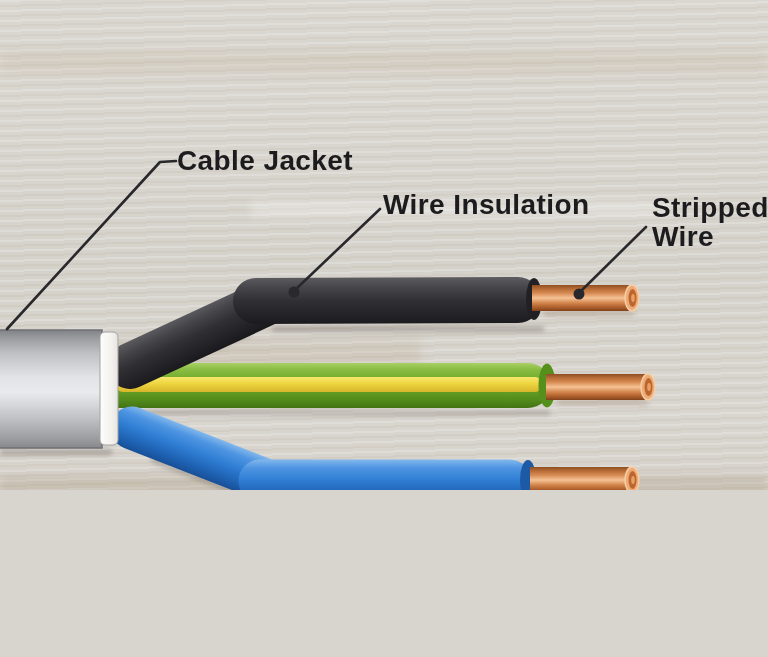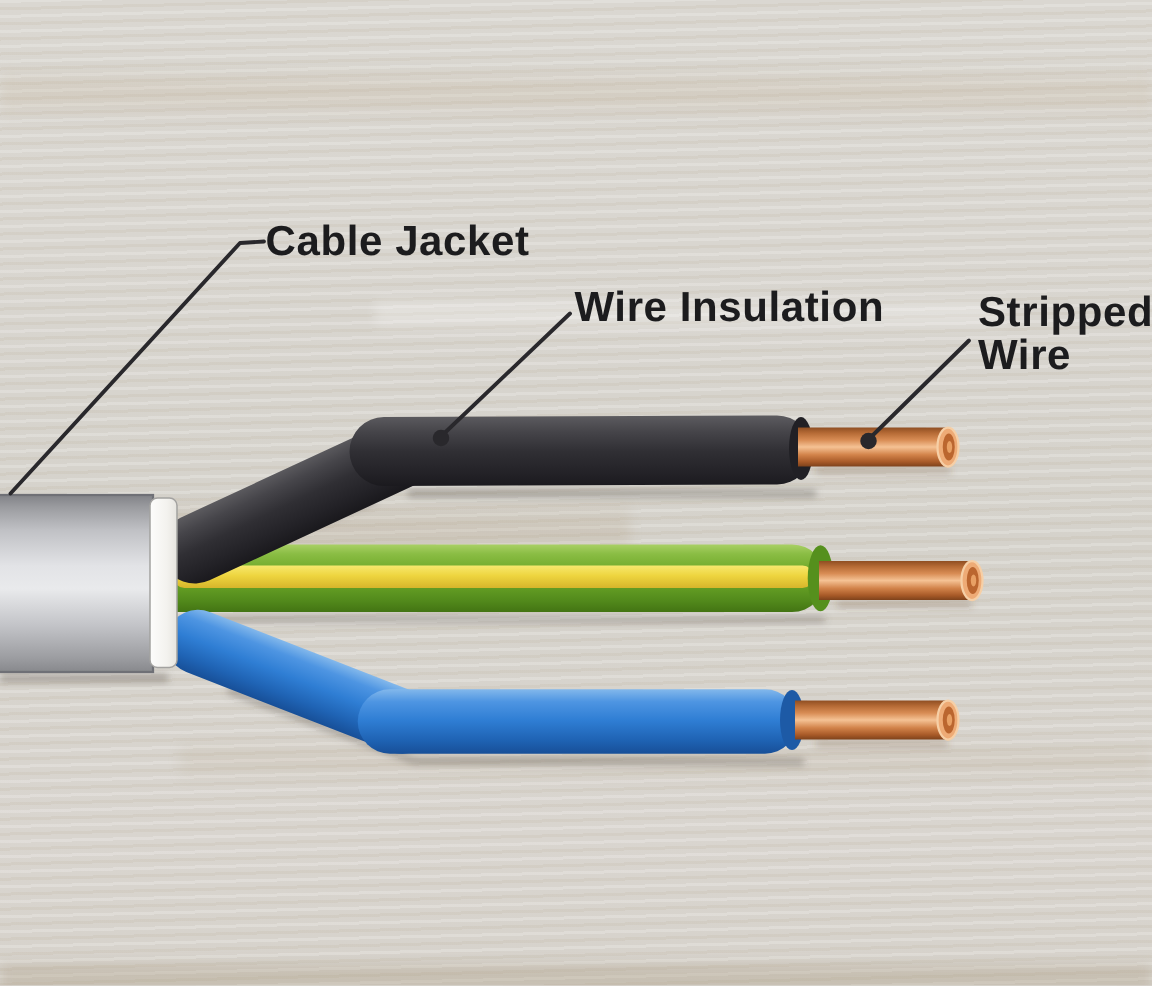--- a/index.html
+++ b/index.html
@@ -1,17 +1,17 @@
 <!DOCTYPE html>
 <html><head>
 <meta charset="utf-8">
 <style>
   html,body{margin:0;padding:0;background:#d8d5cf;}
   .stage{
-    position:relative;width:768px;height:657px;overflow:hidden;
+    position:relative;width:768px;height:490px;overflow:hidden;
     background:
       repeating-linear-gradient(178.6deg,
         rgba(255,255,255,.20) 0 2px,
         rgba(255,255,255,0) 2px 5px,
         rgba(168,150,118,.10) 5px 7px,
         rgba(255,255,255,0) 7px 10px),
       linear-gradient(180deg,#dad7d1 0%,#d9d6d0 25%,#d5d2cb 55%,#d9d5cf 85%,#d6d2cb 100%);
     font-family:"Liberation Sans",sans-serif;
   }
   .smudge{position:absolute;filter:blur(4px);pointer-events:none;}

